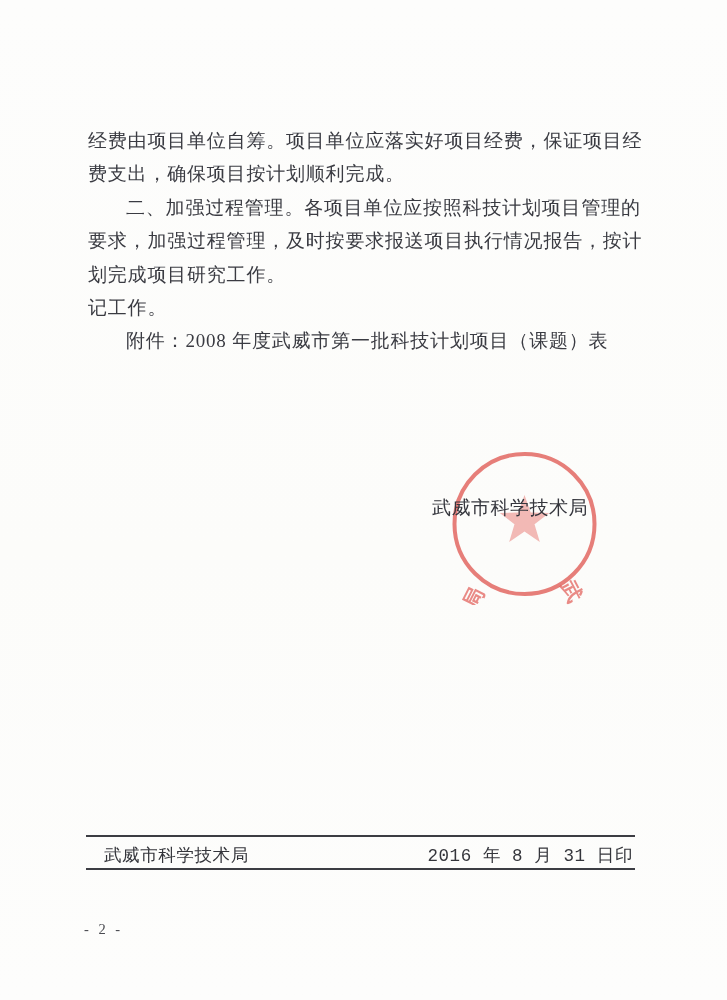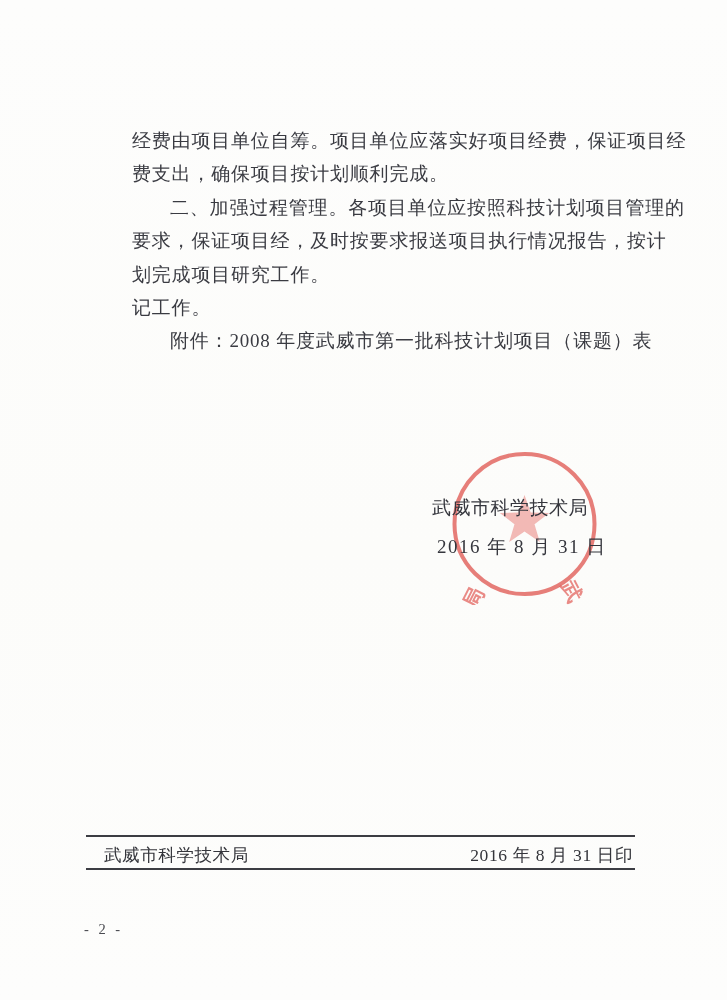--- a/index.html
+++ b/index.html
@@ -14,21 +14,20 @@
     position: absolute; inset: 0;
     background: linear-gradient(180deg, #fdfdfc 0%, #fcfcfa 55%, #fdfdfc 100%);
   }
   
   .doc-body {
     position: absolute;
     left: 88px; top: 124px; width: 556px;
     color: #3a3b42;
     font-size: 19px;
     letter-spacing: 0.8px;
-    margin-left: 44px;
   }
   .doc-line {
     height: 33.4px;
     line-height: 33.4px;
     white-space: nowrap;
   }
   .doc-line.indent { padding-left: 38px; }
   
   .sig-agency {
     position: absolute; left: 432px; top: 495px;
@@ -59,54 +58,53 @@
   .rule-top { top: 835px; }
   .rule-bottom { top: 868px; }
   .footer-row {
     position: absolute; left: 86px; top: 842px; width: 549px;
     display: flex; justify-content: space-between; align-items: center;
     height: 26px;
     font-size: 17.5px; color: #34353b; letter-spacing: 0.6px;
     white-space: nowrap;
   }
   .footer-row .issuer { margin-left: 18px; }
-  .footer-row .print-date { margin-right: 2px; }
+  .footer-row .print-date { margin-right: 2px; font-family: Liberation Mono, monospace; }
   
   .page-number {
     position: absolute; left: 84px; top: 921px;
     font-size: 14.5px; color: #4a4b51; letter-spacing: 3px;
     white-space: nowrap;
   }
 </style>
 </head>
 <body>
 
 <div class="page">
 
   <div class="doc-body">
     <div class="doc-line">经费由项目单位自筹。项目单位应落实好项目经费，保证项目经</div>
     <div class="doc-line">费支出，确保项目按计划顺利完成。</div>
     <div class="doc-line indent">二、加强过程管理。各项目单位应按照科技计划项目管理的</div>
-    <div class="doc-line">要求，保证项目经，及时按要求报送项目执行情况报告，按计</div>
+    <div class="doc-line">要求，加强过程管理，及时按要求报送项目执行情况报告，按计</div>
     <div class="doc-line">划完成项目研究工作。</div>
     <div class="doc-line">记工作。</div>
     <div class="doc-line indent">附件：2008 年度武威市第一批科技计划项目（课题）表</div>
   </div>
 
   <svg class="seal-svg" viewBox="0 0 161 161">
     <circle cx="80.5" cy="80" r="70" fill="none" stroke-width="4" stroke-opacity="0.8" stroke="#e04842"></circle>
     <path id="seal-arc" d="M 80.5 128 A 48 48 0 1 1 80.3 128" fill="none"></path>
     <text class="seal-arc-text" fill-opacity="0.72" fill="#e04842">
       <textPath href="#seal-arc" startOffset="38">武威市科学技术局</textPath>
     </text>
     <polygon points="80.5,51 86.7,68.5 105.2,69 90.5,80.2 95.8,98 80.5,87.5 65.2,98 70.5,80.2 55.8,69 74.3,68.5" fill-opacity="0.5" fill="#e8635e"></polygon>
   </svg>
 
   <div class="sig-agency">武威市科学技术局</div>
-  <div class="sig-date">2016 年 8 月 31 日</div>
 
   <div class="rule rule-top"></div>
   <div class="footer-row">
     <span class="issuer">武威市科学技术局</span>
     <span class="print-date">2016 年 8 月 31 日印</span>
   </div>
   <div class="rule rule-bottom"></div>
 
   <div class="page-number">- 2 -</div>
 

